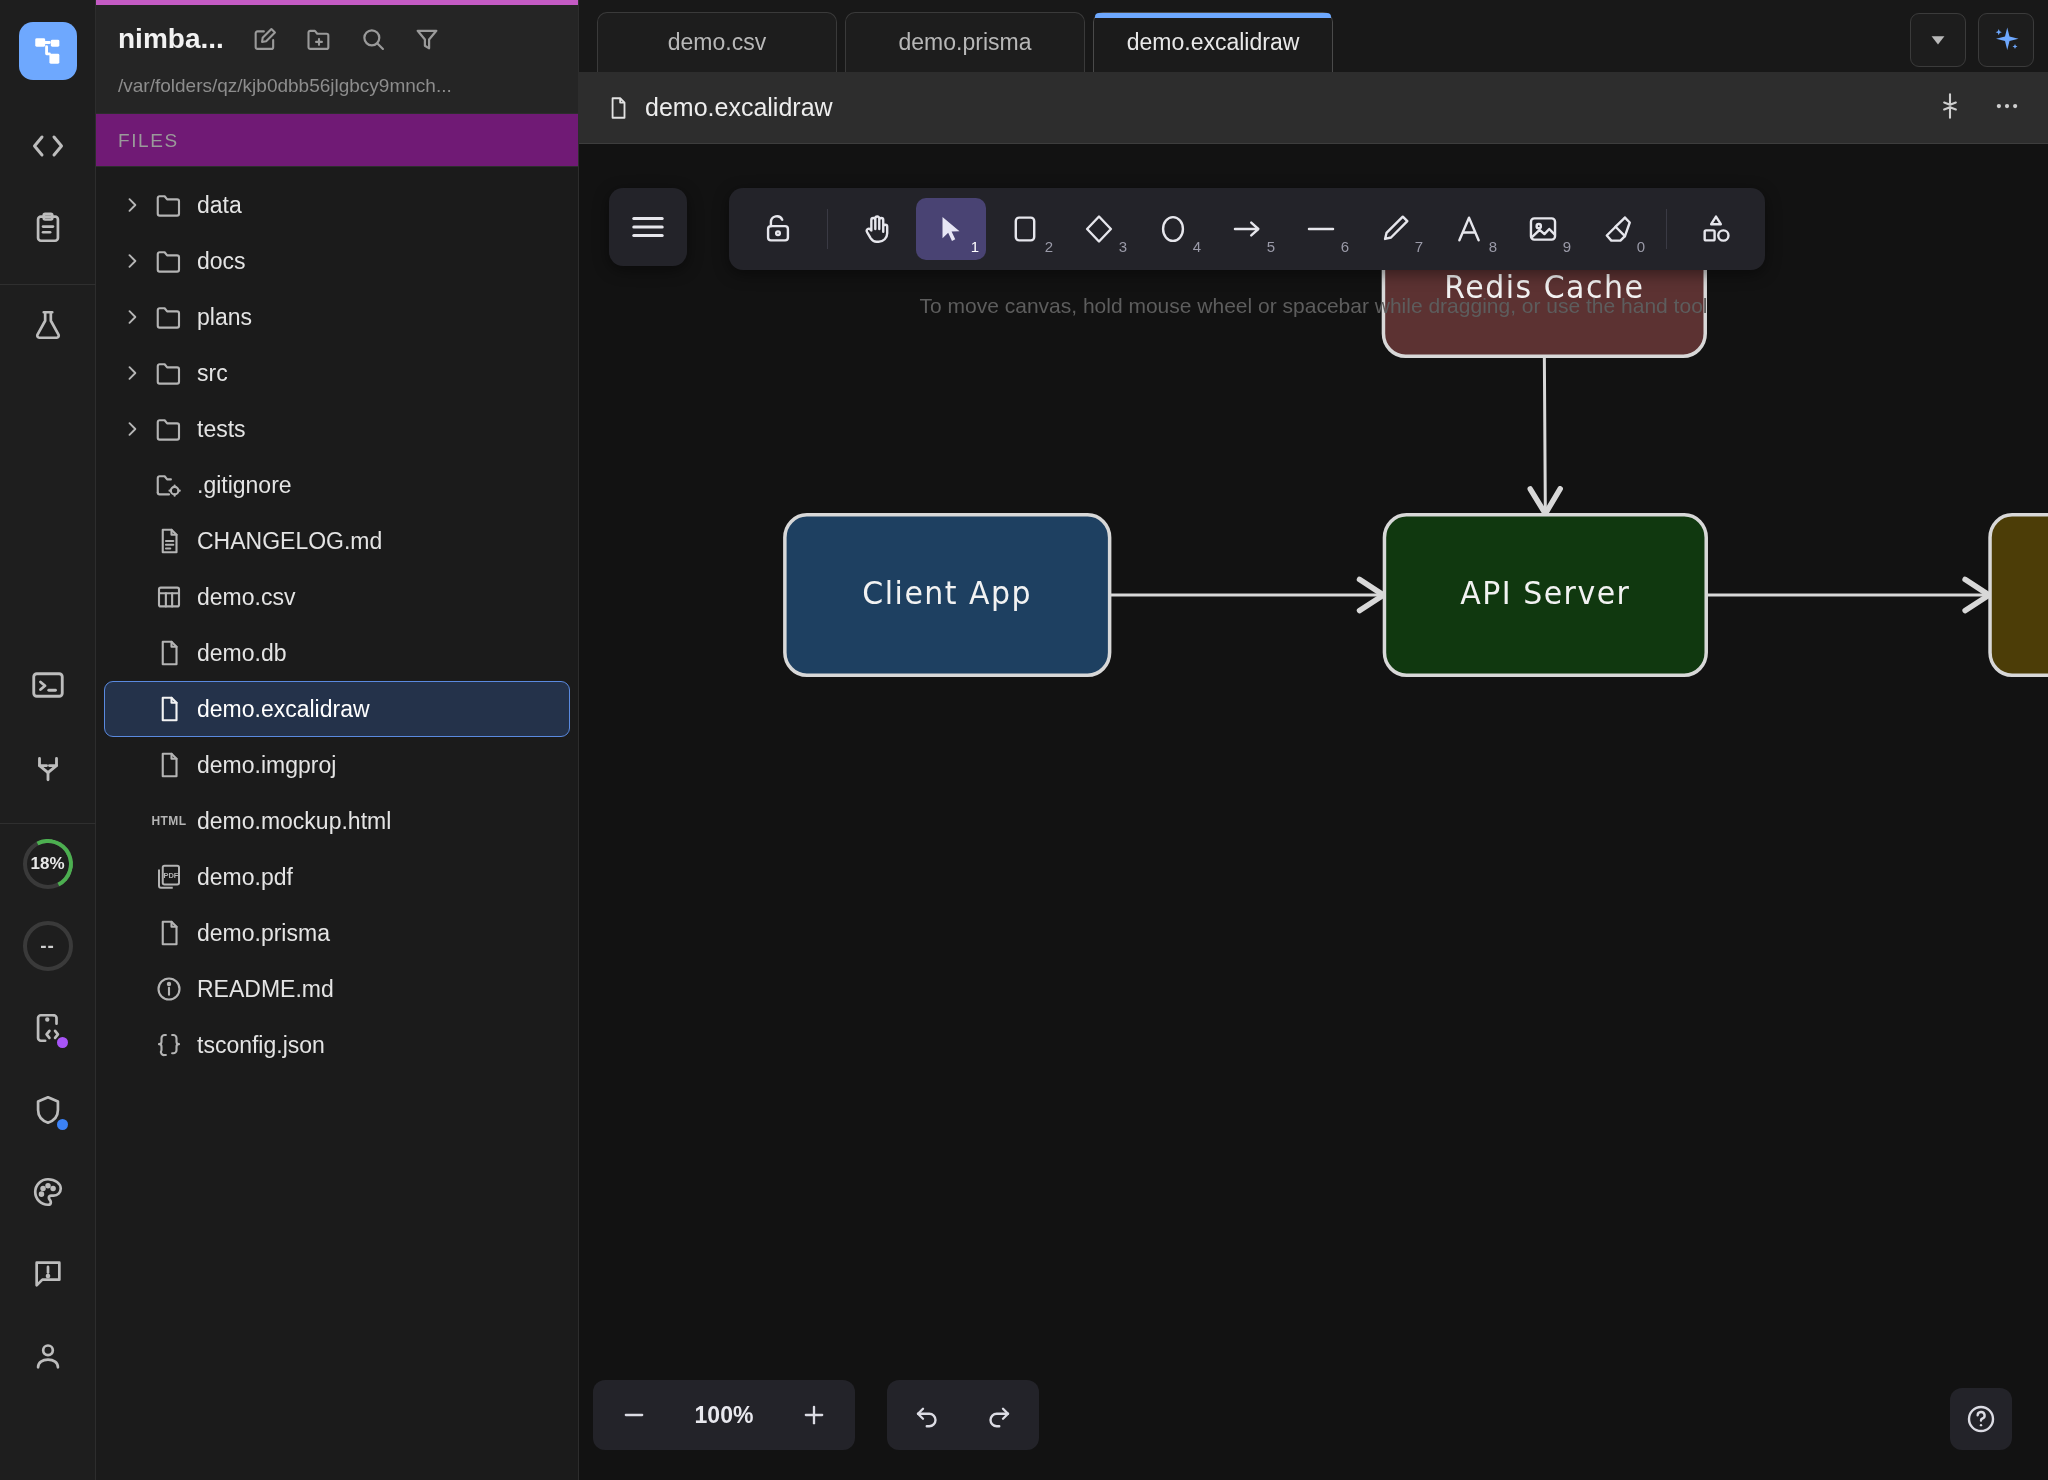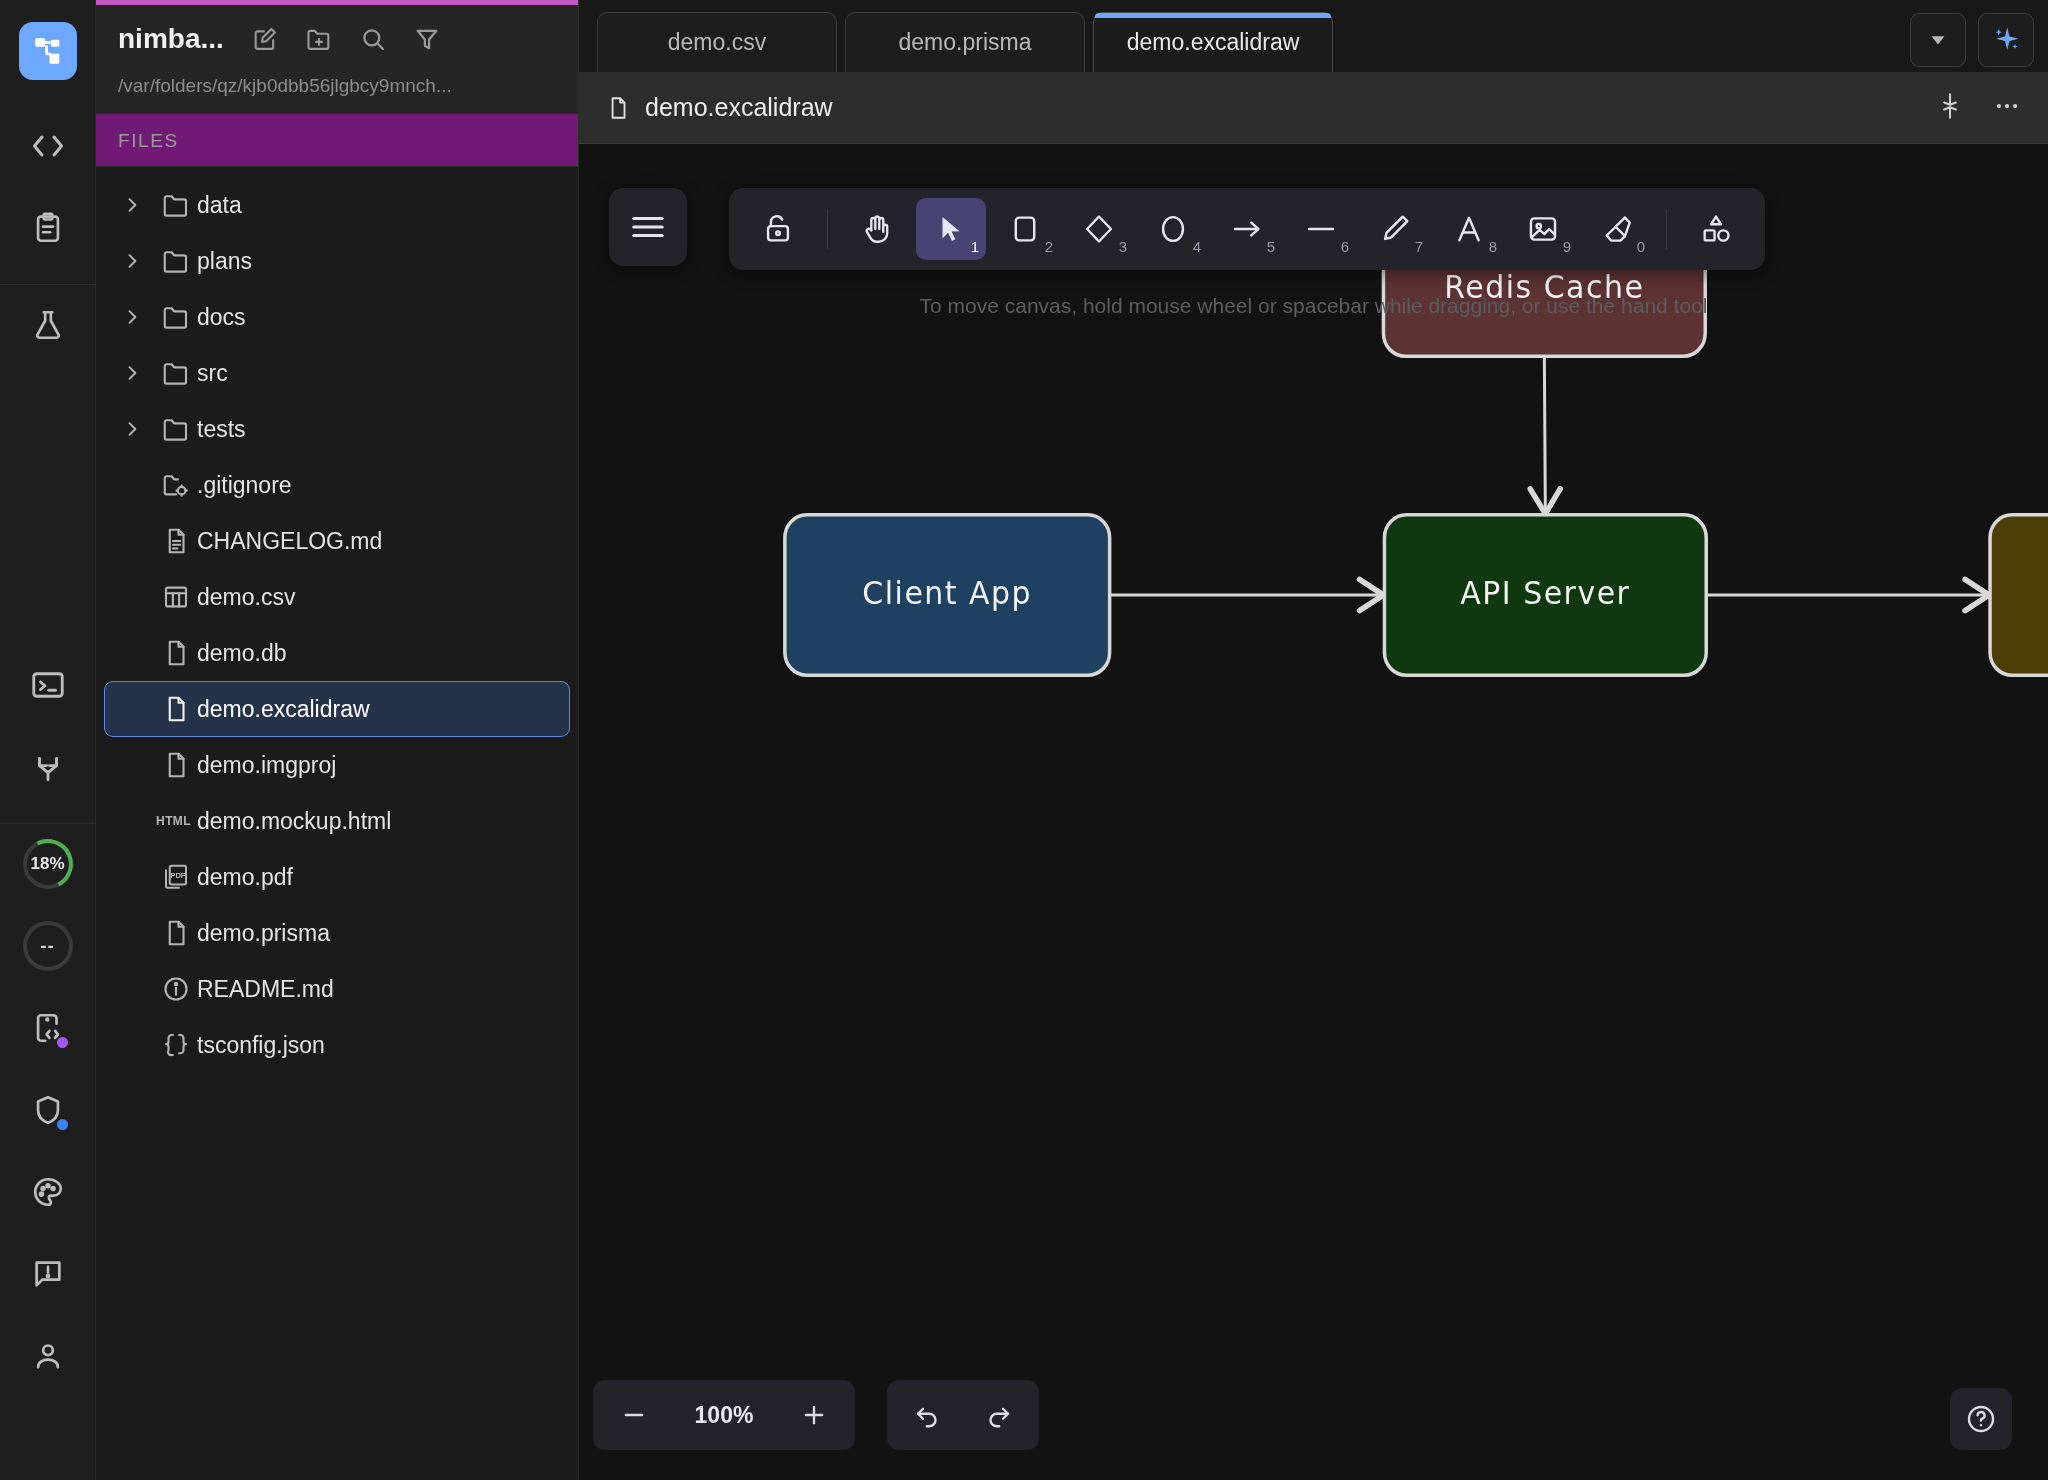--- a/index.html
+++ b/index.html
@@ -82,21 +82,21 @@
   .tree { padding: 10px 8px 0 8px; overflow: hidden; flex: 1; }
   .node {
     display: flex; align-items: center; gap: 0;
     height: 56px; padding: 0 12px;
     border-radius: 9px; border: 1px solid transparent;
     font-size: 23px; color: #e4e4e4;
   }
   .node.sel { background: #24324a; border-color: #5a8ae0; }
   .chev { width: 30px; display: flex; align-items: center; justify-content: center; color: #b6b6b6; flex: 0 0 30px; }
   .chev.spacer { visibility: hidden; }
-  .ficon { width: 44px; display: flex; align-items: center; justify-content: flex-end; color: #b4b4b4; flex: 0 0 44px; margin-right: 6px; }
+  .ficon { width: 44px; display: flex; align-items: center; justify-content: center; color: #b4b4b4; flex: 0 0 44px; margin-right: 6px; }
   .ficon.bright { color: #f3f3f3; }
   .ficon .html-tag { font-size: 12px; font-weight: 700; letter-spacing: .4px; color: #b4b4b4; }
   .fname { white-space: nowrap; }
   .node.sel .fname { color: #ffffff; }
 
   
   .main { flex: 1; height: 1480px; display: flex; flex-direction: column; background: #181818; min-width: 0; }
   .tabbar {
     height: 72px; background: #181818;
     display: flex; align-items: flex-end; gap: 0;
@@ -340,34 +340,34 @@
           <span class="chev">
             <svg width="20" height="20" viewBox="0 0 24 24" fill="none" stroke="currentColor" stroke-width="2.3" stroke-linecap="round" stroke-linejoin="round">
               <polyline points="9 5 16 12 9 19"></polyline>
             </svg>
           </span>
           <span class="ficon">
             <svg width="30" height="30" viewBox="0 0 24 24" fill="none" stroke="currentColor" stroke-width="1.7" stroke-linecap="round" stroke-linejoin="round">
               <path d="M3 19V6.5A1.5 1.5 0 0 1 4.5 5h4l2 2.5h8A1.5 1.5 0 0 1 20 9v10a1.5 1.5 0 0 1-1.5 1.5h-14A1.5 1.5 0 0 1 3 19z"></path>
             </svg>
           </span>
+          <span class="fname">docs</span>
+        </div>
+        <div class="node">
+          <span class="chev">
+            <svg width="20" height="20" viewBox="0 0 24 24" fill="none" stroke="currentColor" stroke-width="2.3" stroke-linecap="round" stroke-linejoin="round">
+              <polyline points="9 5 16 12 9 19"></polyline>
+            </svg>
+          </span>
+          <span class="ficon">
+            <svg width="30" height="30" viewBox="0 0 24 24" fill="none" stroke="currentColor" stroke-width="1.7" stroke-linecap="round" stroke-linejoin="round">
+              <path d="M3 19V6.5A1.5 1.5 0 0 1 4.5 5h4l2 2.5h8A1.5 1.5 0 0 1 20 9v10a1.5 1.5 0 0 1-1.5 1.5h-14A1.5 1.5 0 0 1 3 19z"></path>
+            </svg>
+          </span>
           <span class="fname">plans</span>
-        </div>
-        <div class="node">
-          <span class="chev">
-            <svg width="20" height="20" viewBox="0 0 24 24" fill="none" stroke="currentColor" stroke-width="2.3" stroke-linecap="round" stroke-linejoin="round">
-              <polyline points="9 5 16 12 9 19"></polyline>
-            </svg>
-          </span>
-          <span class="ficon">
-            <svg width="30" height="30" viewBox="0 0 24 24" fill="none" stroke="currentColor" stroke-width="1.7" stroke-linecap="round" stroke-linejoin="round">
-              <path d="M3 19V6.5A1.5 1.5 0 0 1 4.5 5h4l2 2.5h8A1.5 1.5 0 0 1 20 9v10a1.5 1.5 0 0 1-1.5 1.5h-14A1.5 1.5 0 0 1 3 19z"></path>
-            </svg>
-          </span>
-          <span class="fname">docs</span>
         </div>
         <div class="node">
           <span class="chev">
             <svg width="20" height="20" viewBox="0 0 24 24" fill="none" stroke="currentColor" stroke-width="2.3" stroke-linecap="round" stroke-linejoin="round">
               <polyline points="9 5 16 12 9 19"></polyline>
             </svg>
           </span>
           <span class="ficon">
             <svg width="30" height="30" viewBox="0 0 24 24" fill="none" stroke="currentColor" stroke-width="1.7" stroke-linecap="round" stroke-linejoin="round">
               <path d="M3 19V6.5A1.5 1.5 0 0 1 4.5 5h4l2 2.5h8A1.5 1.5 0 0 1 20 9v10a1.5 1.5 0 0 1-1.5 1.5h-14A1.5 1.5 0 0 1 3 19z"></path>

